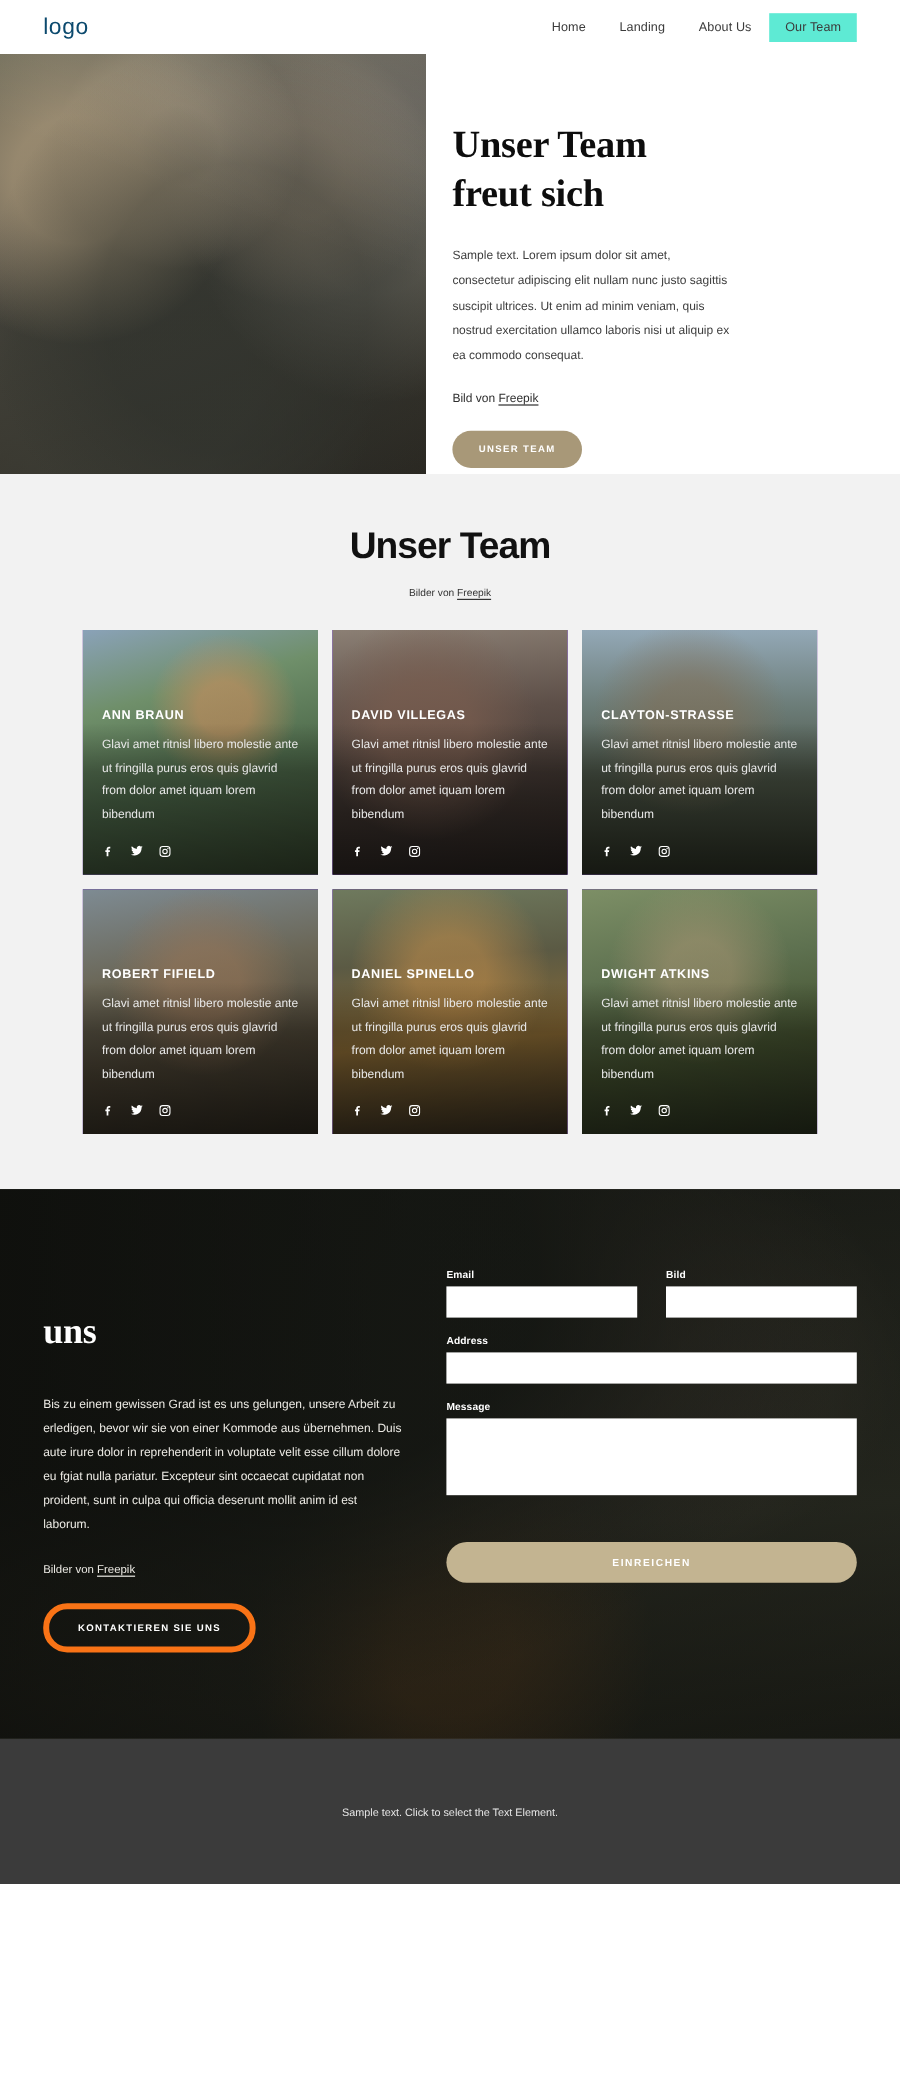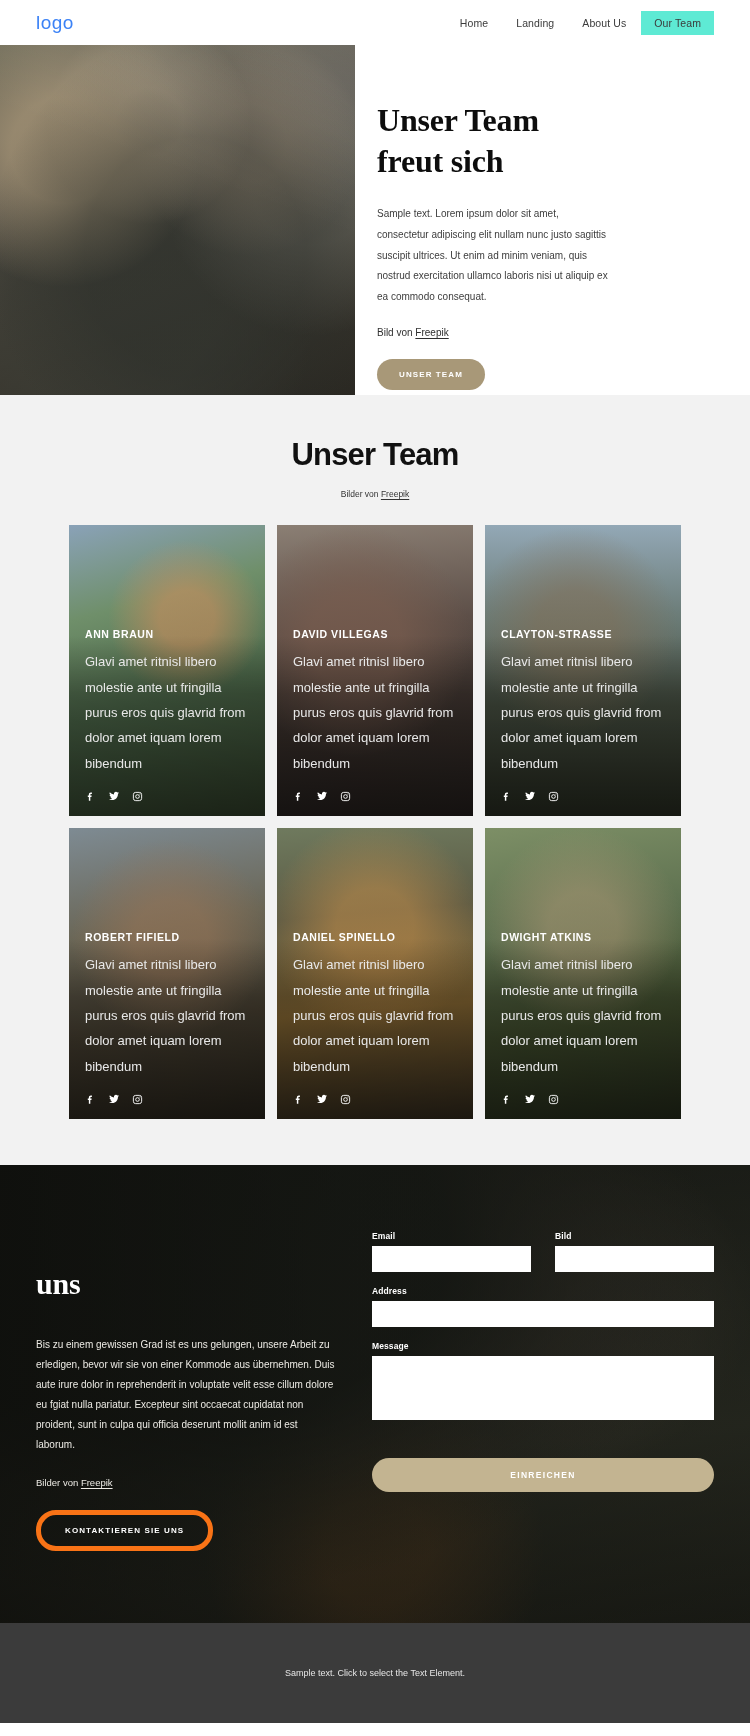--- a/index.html
+++ b/index.html
@@ -15,21 +15,21 @@
   .header {
     height: 45px;
     background: #ffffff;
     display: flex;
     align-items: center;
     padding: 0 36px;
   }
   .logo {
     font-family: "Liberation Sans", sans-serif;
     font-size: 19px;
-    color: #3b82f6;
+    color: #0c4a6e;
     letter-spacing: 0.5px;
     font-weight: 400;
   }
   .nav {
     margin-left: auto;
     display: flex;
     align-items: flex-start;
     gap: 2px;
   }
   .nav-item {
@@ -137,21 +137,21 @@
     margin-bottom: 26px;
   }
   .grid {
     display: grid;
     grid-template-columns: repeat(3, 196px);
     gap: 12px;
     justify-content: center;
   }
   .card {
     position: relative;
-    height: 291px;
+    height: 204px;
     overflow: hidden;
     background: #4c1d95;
   }
   .card .bg { position: absolute; inset: 0; }
   .card .shade {
     position: absolute; inset: 0;
     background: linear-gradient(to bottom, rgba(0,0,0,0) 38%, rgba(0,0,0,0.30) 58%, rgba(0,0,0,0.52) 100%);
   }
   .card-body {
     position: absolute;
@@ -159,21 +159,21 @@
     bottom: 40px;
   }
   .card-name {
     font-size: 10.5px;
     font-weight: 700;
     color: #ffffff;
     letter-spacing: 0.55px;
     margin-bottom: 9px;
   }
   .card-desc {
-    font-size: 13px;
+    font-size: 10px;
     line-height: 1.95;
     color: #e8e8e8;
   }
   .socials {
     position: absolute;
     left: 16px;
     bottom: 14px;
     display: flex;
     gap: 12px;
     align-items: center;
@@ -292,21 +292,21 @@
     letter-spacing: 1.3px;
     padding: 12px 0;
     margin-top: 20px;
     cursor: pointer;
     font-family: "Liberation Sans", sans-serif;
   }
 
   
   .footer {
     background: #3b3b3b;
-    height: 100px;
+    height: 121px;
     display: flex;
     align-items: center;
     justify-content: center;
   }
   .footer-text {
     font-size: 9px;
     color: #e6e6e6;
   }
 </style>
 </head>

